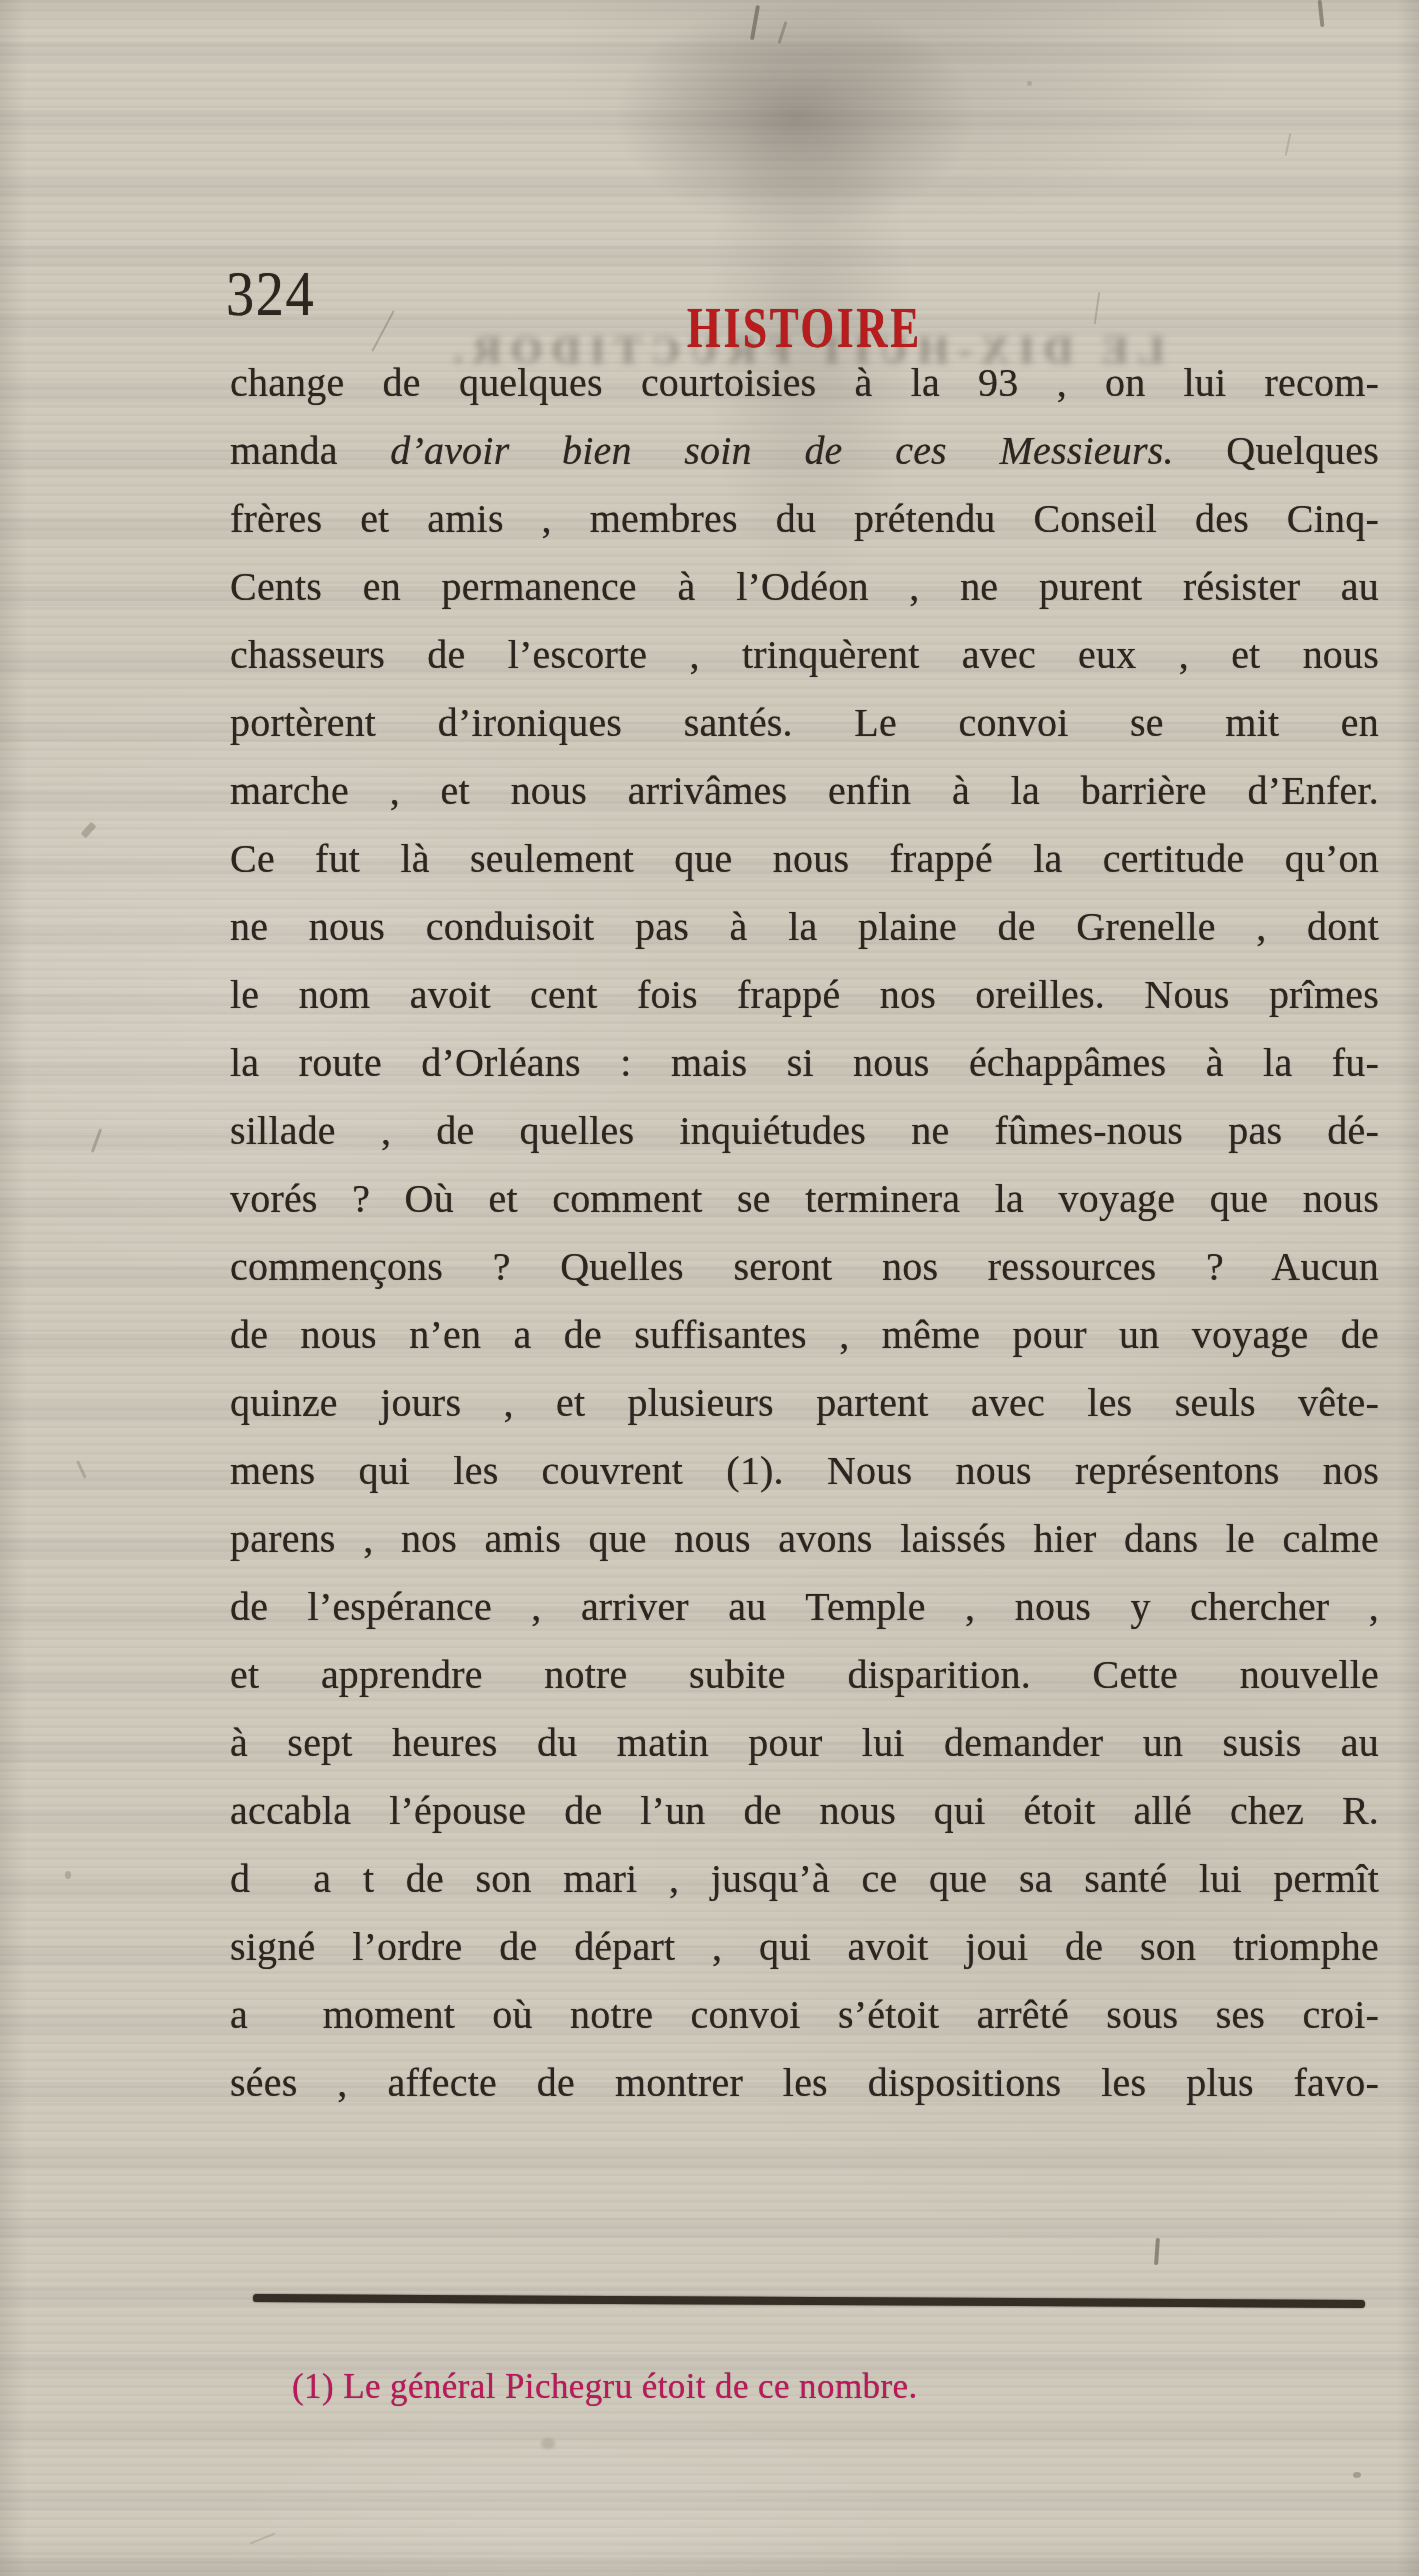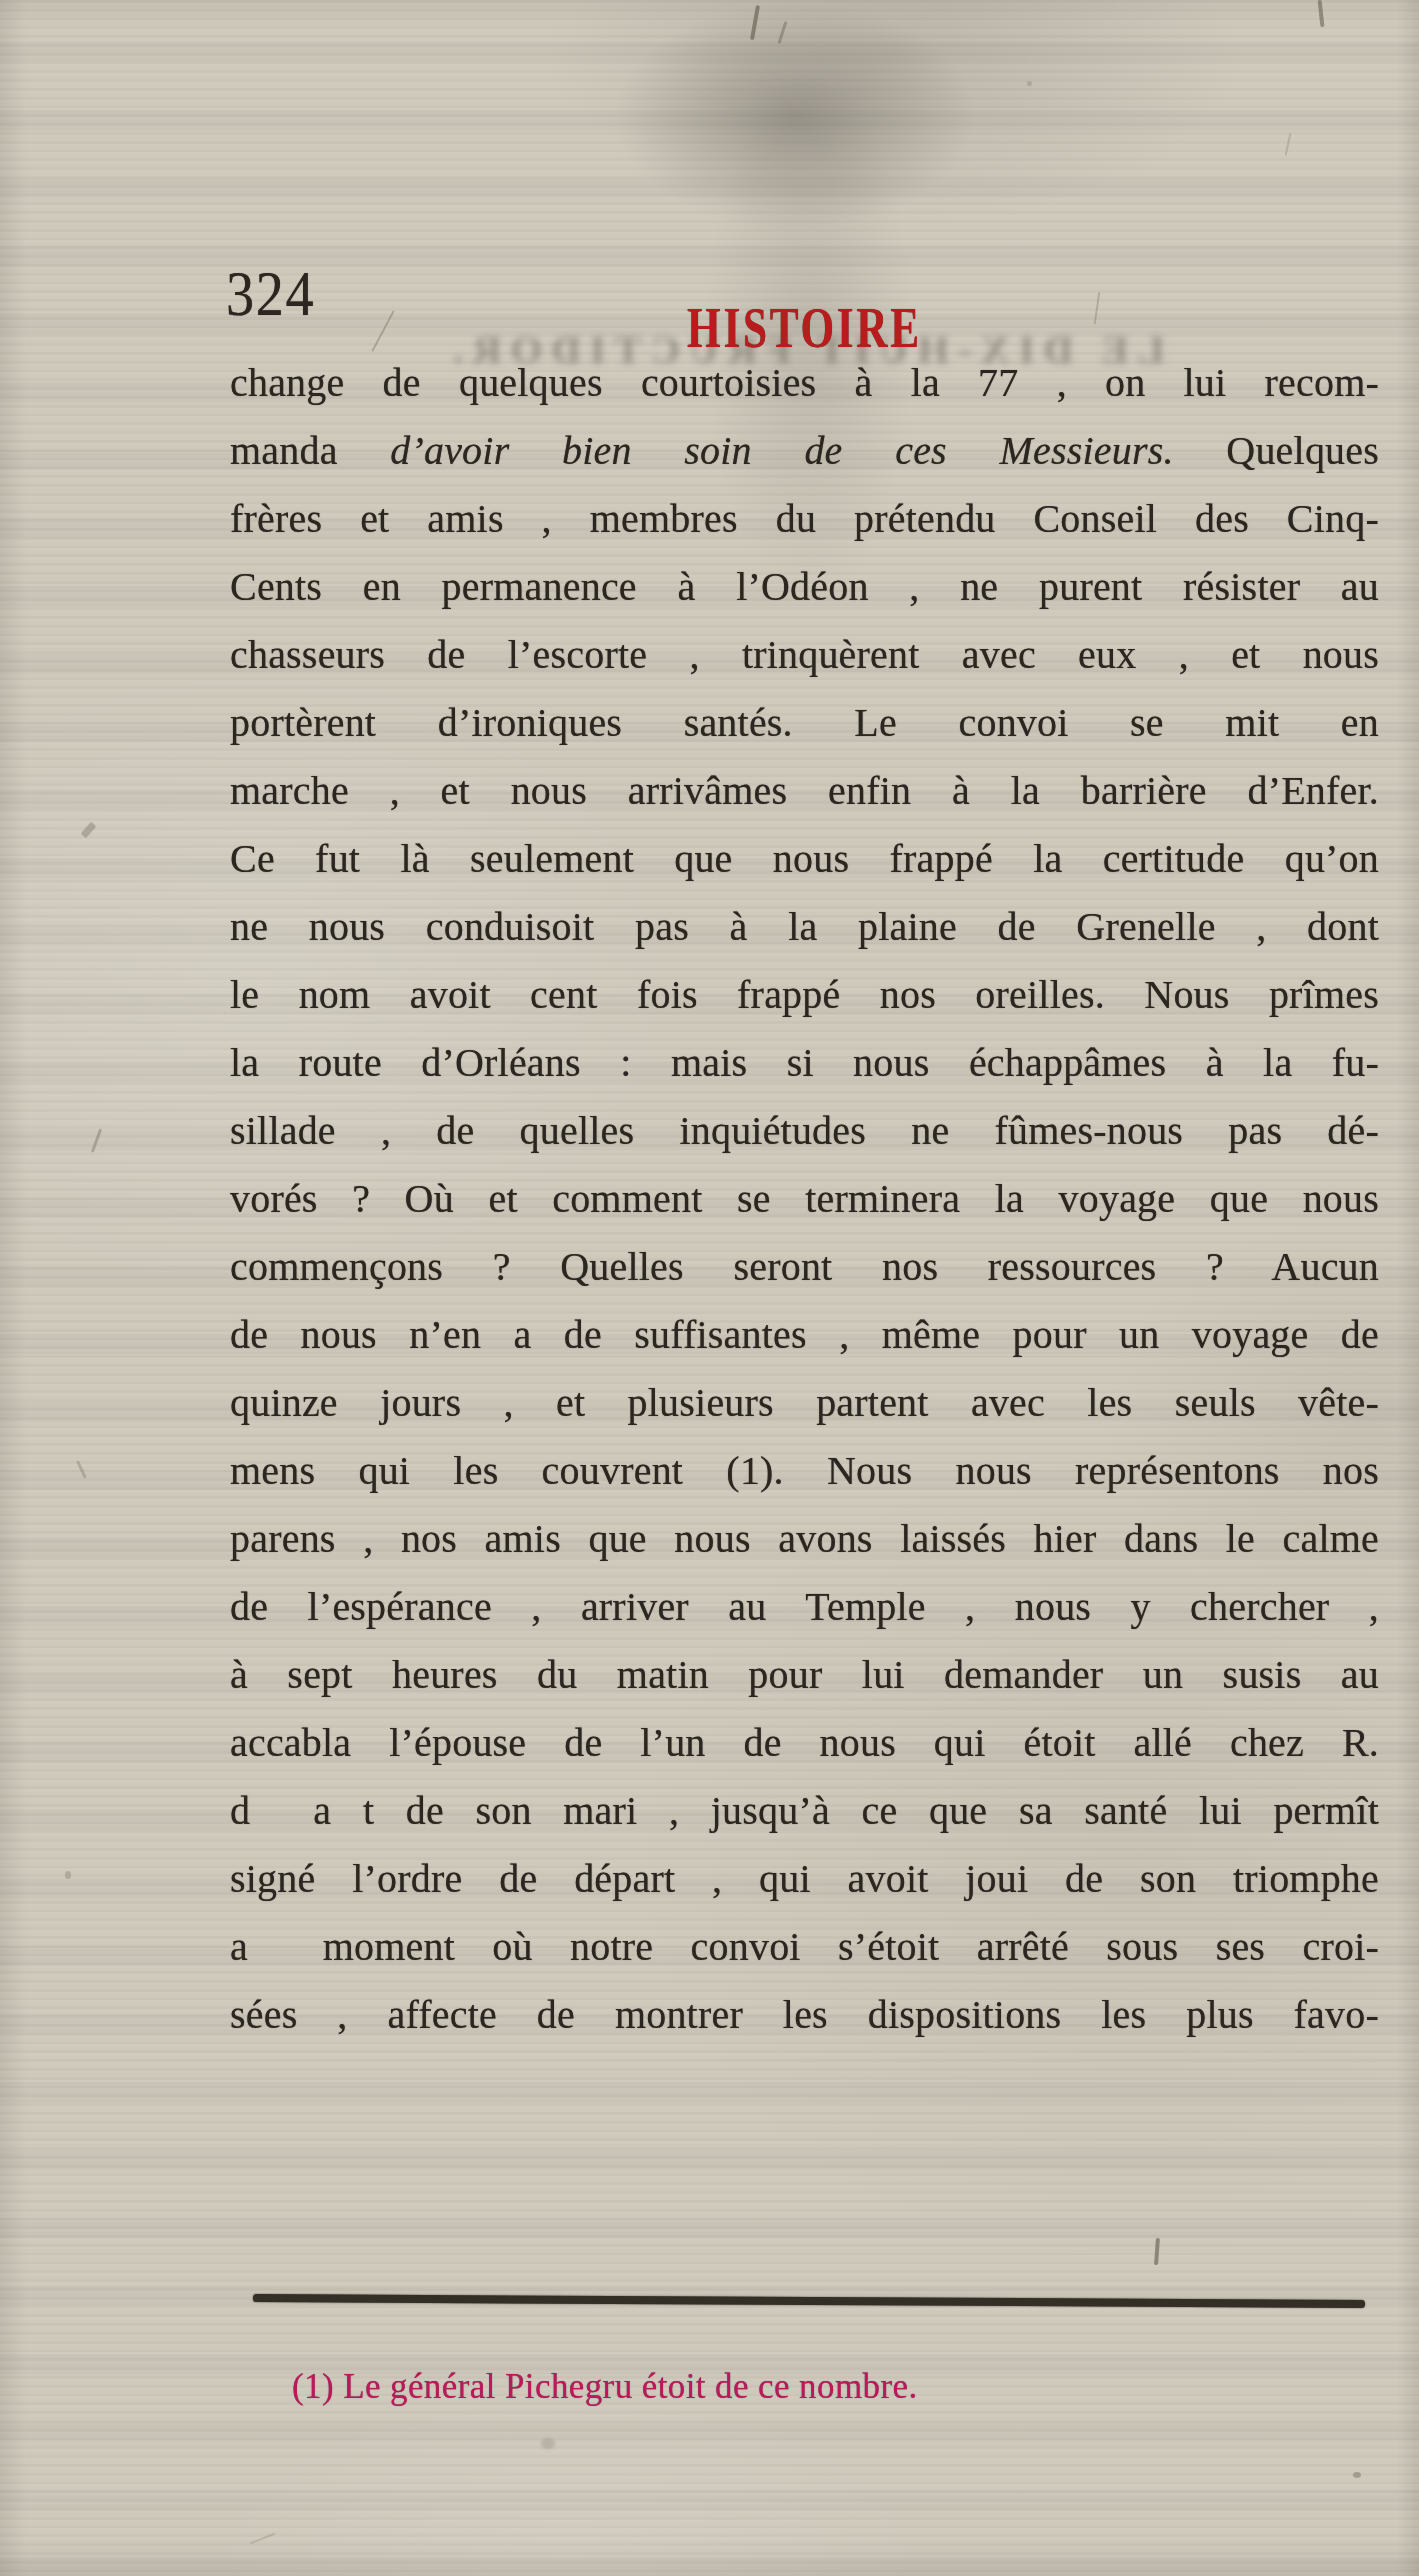--- a/index.html
+++ b/index.html
@@ -97,39 +97,40 @@
 
 <div class="showthrough">LE DIX-HUIT FRUCTIDOR.</div>
 
 <div class="pageno">324</div>
 
 <div class="runhead">
   <span class="squeeze">HISTOIRE</span>
 </div>
 
 <div class="body-text">
-  <div class="tl">change de quelques courtoisies à la 77 , on lui recom-</div>
+  <div class="tl">change de quelques courtoisies à la 93 , on lui recom-</div>
   <div class="tl"><span>manda </span><span class="it">d’avoir bien soin de ces Messieurs.</span><span> Quelques</span></div>
   <div class="tl">frères et amis , membres du prétendu Conseil des Cinq-</div>
   <div class="tl">Cents en permanence à l’Odéon , ne purent résister au</div>
   <div class="tl">chasseurs de l’escorte , trinquèrent avec eux , et nous</div>
   <div class="tl">portèrent d’ironiques santés. Le convoi se mit en</div>
   <div class="tl">marche , et nous arrivâmes enfin à la barrière d’Enfer.</div>
   <div class="tl">Ce fut là seulement que nous frappé la certitude qu’on</div>
   <div class="tl">ne nous conduisoit pas à la plaine de Grenelle , dont</div>
   <div class="tl">le nom avoit cent fois frappé nos oreilles. Nous prîmes</div>
   <div class="tl">la route d’Orléans : mais si nous échappâmes à la fu-</div>
   <div class="tl">sillade , de quelles inquiétudes ne fûmes-nous pas dé-</div>
   <div class="tl">vorés ? Où et comment se terminera la voyage que nous</div>
   <div class="tl">commençons ? Quelles seront nos ressources ? Aucun</div>
   <div class="tl">de nous n’en a de suffisantes , même pour un voyage de</div>
   <div class="tl">quinze jours , et plusieurs partent avec les seuls vête-</div>
   <div class="tl">mens qui les couvrent (1). Nous nous représentons nos</div>
   <div class="tl">parens , nos amis que nous avons laissés hier dans le calme</div>
   <div class="tl">de l’espérance , arriver au Temple , nous y chercher ,</div>
+  <div class="tl">et apprendre notre subite disparition. Cette nouvelle</div>
   <div class="tl">à sept heures du matin pour lui demander un susis au</div>
   <div class="tl">accabla l’épouse de l’un de nous qui étoit allé chez R.</div>
   <div class="tl">d&nbsp;&nbsp;a t de son mari , jusqu’à ce que sa santé lui permît</div>
   <div class="tl">signé l’ordre de départ , qui avoit joui de son triomphe</div>
   <div class="tl">a&nbsp;&nbsp;moment où notre convoi s’étoit arrêté sous ses croi-</div>
   <div class="tl">sées , affecte de montrer les dispositions les plus favo-</div>
 </div>
 
 <div class="rule"></div>
 

